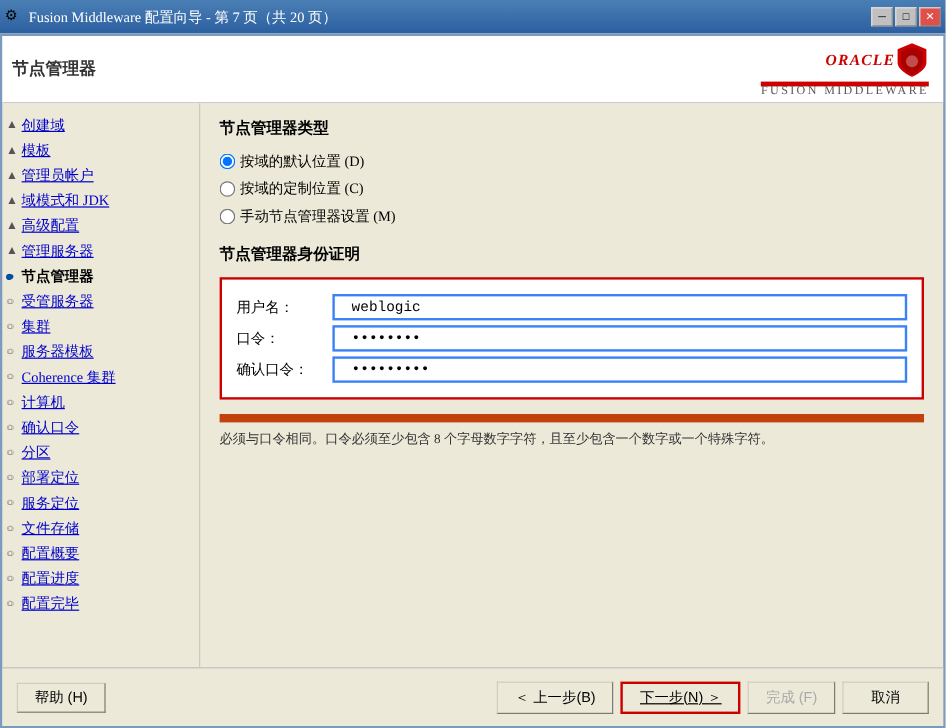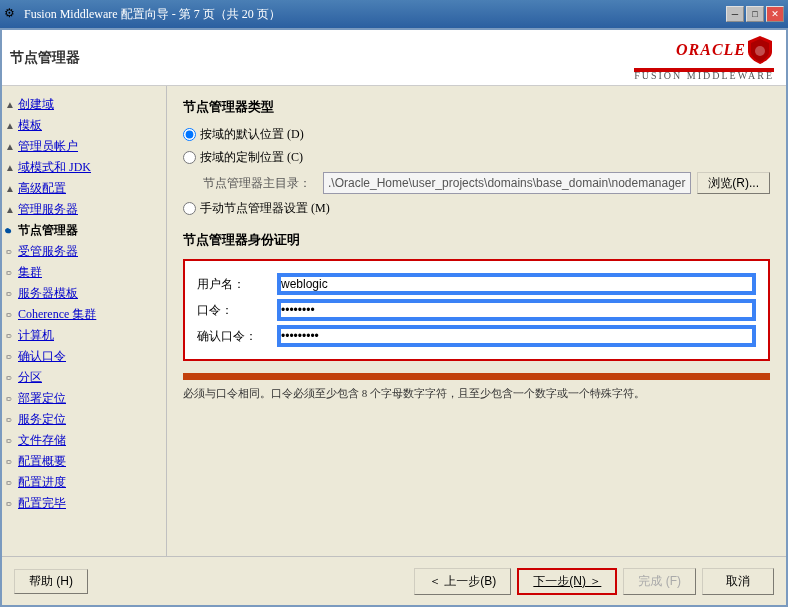--- a/index.html
+++ b/index.html
@@ -68,21 +68,21 @@
       padding: 0 12px 0 8px;
       border-bottom: 1px solid #ccc;
     }
     .header-title {
       font-size: 14px;
       font-weight: bold;
       color: #333;
     }
     .oracle-text {
       color: #cc0000;
-      font-size: 16px;
+      font-size: 13px;
       font-weight: bold;
       font-style: italic;
       letter-spacing: 1px;
     }
     .oracle-shield {
       width: 28px;
       height: 32px;
     }
     .fusion-text {
       color: #555;
@@ -210,24 +210,25 @@
       align-items: center;
       margin: 4px 0;
     }
     .cred-label {
       width: 80px;
       font-size: 12px;
     }
     .cred-input {
       flex: 1;
       height: 22px;
-      border: 4px solid #3b82f6;
+      border: 2px solid #3b82f6;
       background: #fff;
-      padding: 2px 0;
-      font-size: 12px;
+      padding: 2px 14px;
+      font-size: 12px;
+      font-family: Liberation Mono, monospace;
     }
 
     
     .notice {
       margin-top: 12px;
       font-size: 11px;
       color: #333;
       border-top: 7px solid #c2410c;
       padding-top: 6px;
     }
@@ -398,25 +399,20 @@
       <div class="radio-group">
         <input type="radio" name="nmtype" id="r1" checked="" style="">
         <label class="radio-label" for="r1">按域的默认位置 (D)</label>
       </div>
 
       <div class="radio-group">
         <input type="radio" name="nmtype" id="r2" style="">
         <label class="radio-label" for="r2">按域的定制位置 (C)</label>
       </div>
 
-      <div class="field-row">
-        <span class="field-label">节点管理器主目录：</span>
-        <input class="field-input" type="text" value=".\Oracle_Home\user_projects\domains\base_domain\nodemanager" style="">
-        <button class="browse-btn">浏览(R)...</button>
-      </div>
 
       <div class="radio-group">
         <input type="radio" name="nmtype" id="r3" style="">
         <label class="radio-label" for="r3">手动节点管理器设置 (M)</label>
       </div>
 
       <div class="section-title" style="margin-top:14px;">节点管理器身份证明</div>
 
       <div class="credentials-box">
         <div class="cred-row">

